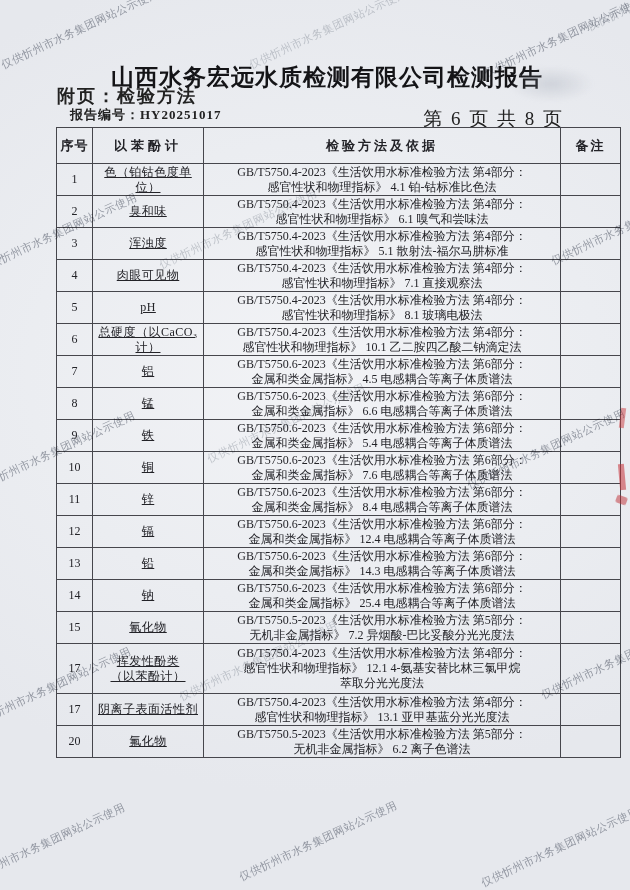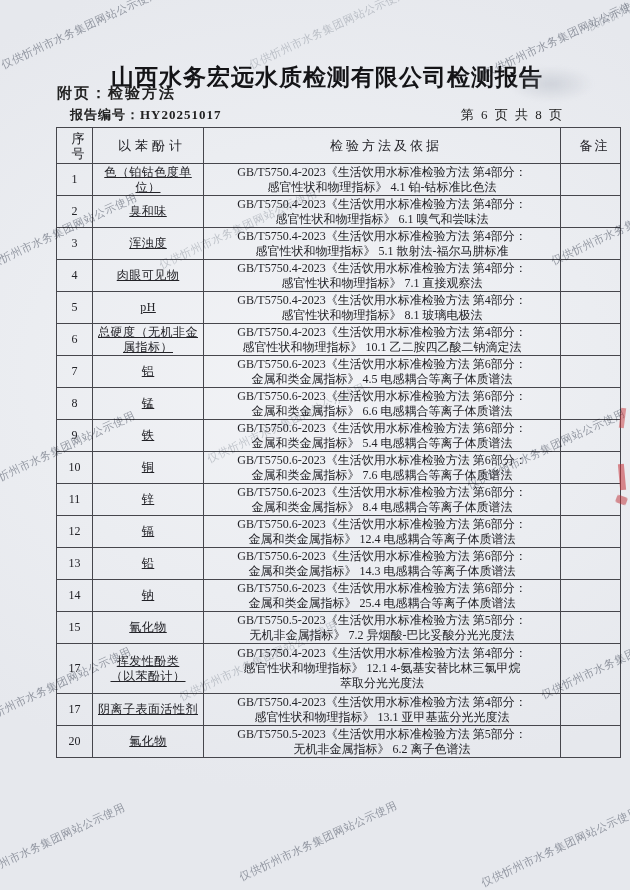--- a/index.html
+++ b/index.html
@@ -15,48 +15,48 @@
   
   .title{
     position:absolute;left:12px;top:62px;width:630px;
     text-align:center;
     font-family:"Liberation Sans","DejaVu Sans",sans-serif;
     font-size:23px;font-weight:bold;letter-spacing:1px;
     color:#141417;
   }
   .subtitle{
     position:absolute;left:57px;top:84px;
-    font-size:15px;letter-spacing:2px;font-weight:bold;color:#222;
+    font-size:18px;letter-spacing:2px;font-weight:bold;color:#222;
   }
   .meta{
     position:absolute;left:70px;top:106px;
     font-size:13px;letter-spacing:1px;font-weight:bold;color:#222;
   }
   .pageind{
     position:absolute;top:106px;right:66px;
-    font-size:13px;letter-spacing:2px;color:#222;
+    font-size:19px;letter-spacing:2px;color:#222;
   }
   
   table.tbl{
     position:absolute;left:56px;top:127px;
     width:564px;border-collapse:collapse;table-layout:fixed;
     background:transparent;
   }
   .tbl td,.tbl th{
     border:1px solid #46464c;
     padding:0 3px;
     font-size:12px;line-height:15px;
     color:#232328;
     vertical-align:middle;
     overflow:hidden;
   }
   .tbl tr.hdr{height:36px;}
   .tbl tr.row{height:32px;}
   .tbl tr.row.tall{height:50px;}
-  .tbl th{font-weight:normal;font-size:13px;text-align:center;padding-left:11px;}
+  .tbl th{font-weight:bold;font-size:13px;text-align:center;}
   .th-no{letter-spacing:1px;}
   .th-item{letter-spacing:4px;}
   .th-method{letter-spacing:3px;}
   .th-remark{letter-spacing:2px;}
   .c-no{text-align:center;}
   .c-item{text-align:center;letter-spacing:0.5px;white-space:pre-line;text-decoration:underline;}
   .c-method{text-align:center;white-space:pre-line;padding:1px 4px;}
   .c-remark{text-align:center;}
   
   .wm{
@@ -161,21 +161,21 @@
     </tr>
         <tr class="row">
       <td class="c-no">5</td>
       <td class="c-item">pH</td>
       <td class="c-method">GB/T5750.4-2023《生活饮用水标准检验方法 第4部分：
 感官性状和物理指标》 8.1 玻璃电极法</td>
       <td class="c-remark"></td>
     </tr>
         <tr class="row">
       <td class="c-no">6</td>
-      <td class="c-item">总硬度（无机非金属指标）</td>
+      <td class="c-item">总硬度（以CaCO₃计）</td>
       <td class="c-method">GB/T5750.4-2023《生活饮用水标准检验方法 第4部分：
 感官性状和物理指标》 10.1 乙二胺四乙酸二钠滴定法</td>
       <td class="c-remark"></td>
     </tr>
         <tr class="row">
       <td class="c-no">7</td>
       <td class="c-item">铝</td>
       <td class="c-method">GB/T5750.6-2023《生活饮用水标准检验方法 第6部分：
 金属和类金属指标》 4.5 电感耦合等离子体质谱法</td>
       <td class="c-remark"></td>

